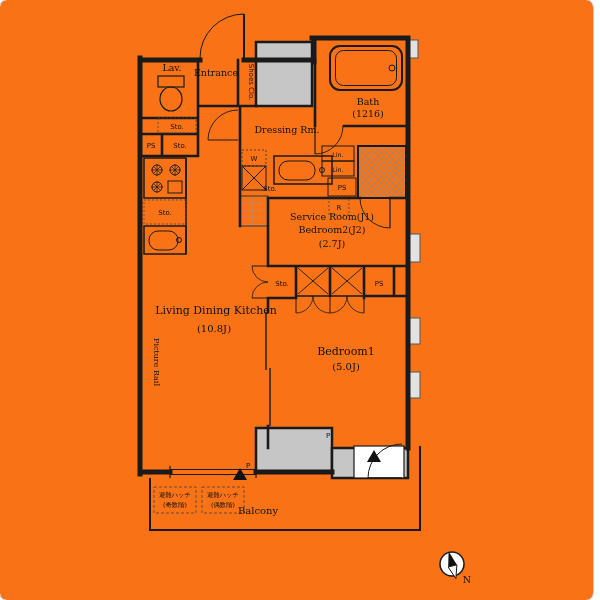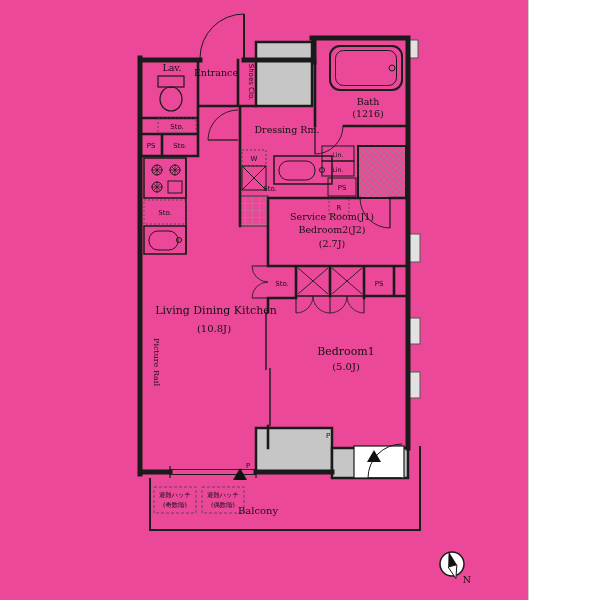--- a/index.html
+++ b/index.html
@@ -1,19 +1,20 @@
 <!DOCTYPE html>
 <html><head>
 <meta charset="utf-8">
 <style>
   html,body{margin:0;padding:0;background:#ffffff;}
   .canvas{
-    position:relative;width:528px;height:600px;background:#ec4899;
+    position:relative;width:593px;height:600px;background:#f97316;
     outline:1px solid #cccccc;overflow:hidden;
     font-family:"DejaVu Serif",serif;
+    border-radius:7px;
   }
   svg{position:absolute;left:0;top:0;}
   text{fill:#111;}
   .room-label{font-size:11px;font-family:"DejaVu Serif",serif;}
   .size-label{font-size:10px;font-family:"DejaVu Serif",serif;}
   .mid-label{font-size:9.5px;font-family:"DejaVu Serif",serif;}
   .small-label{font-size:7px;font-family:"DejaVu Sans",sans-serif;}
   .tiny-label{font-size:6.3px;font-family:"DejaVu Sans",sans-serif;}
   .vert-label{font-size:8px;font-family:"DejaVu Serif",serif;}
 </style>

